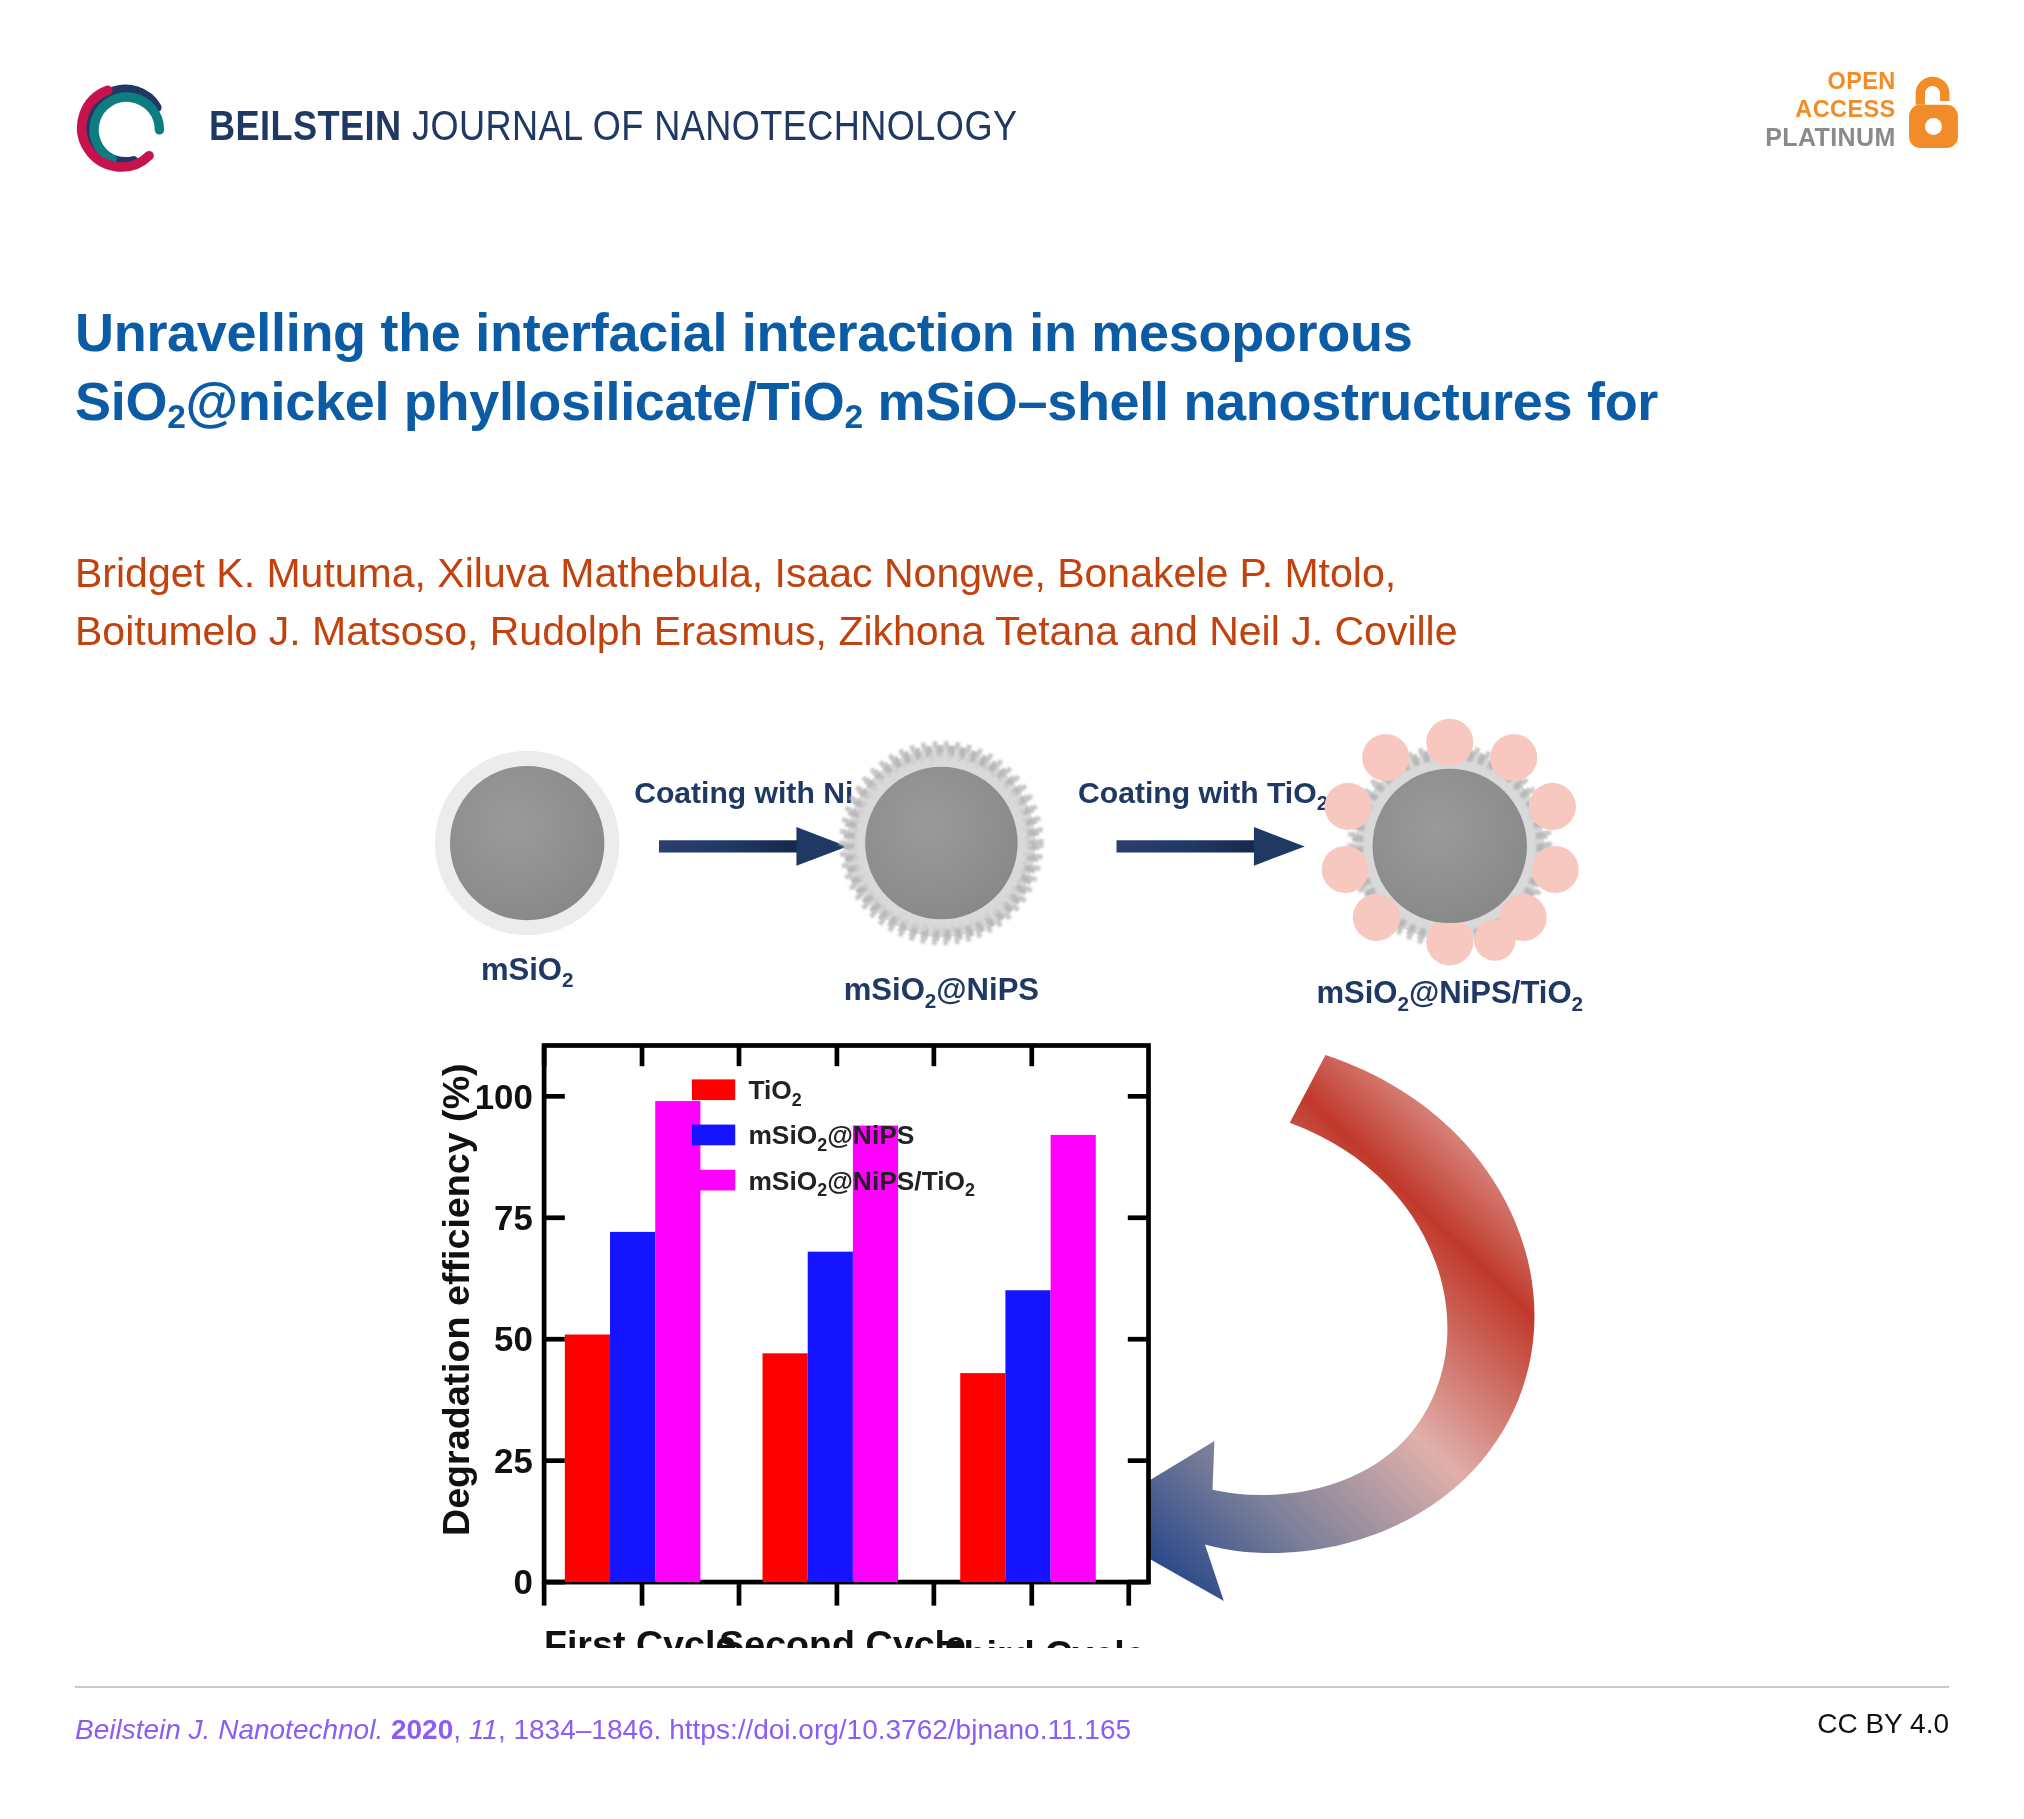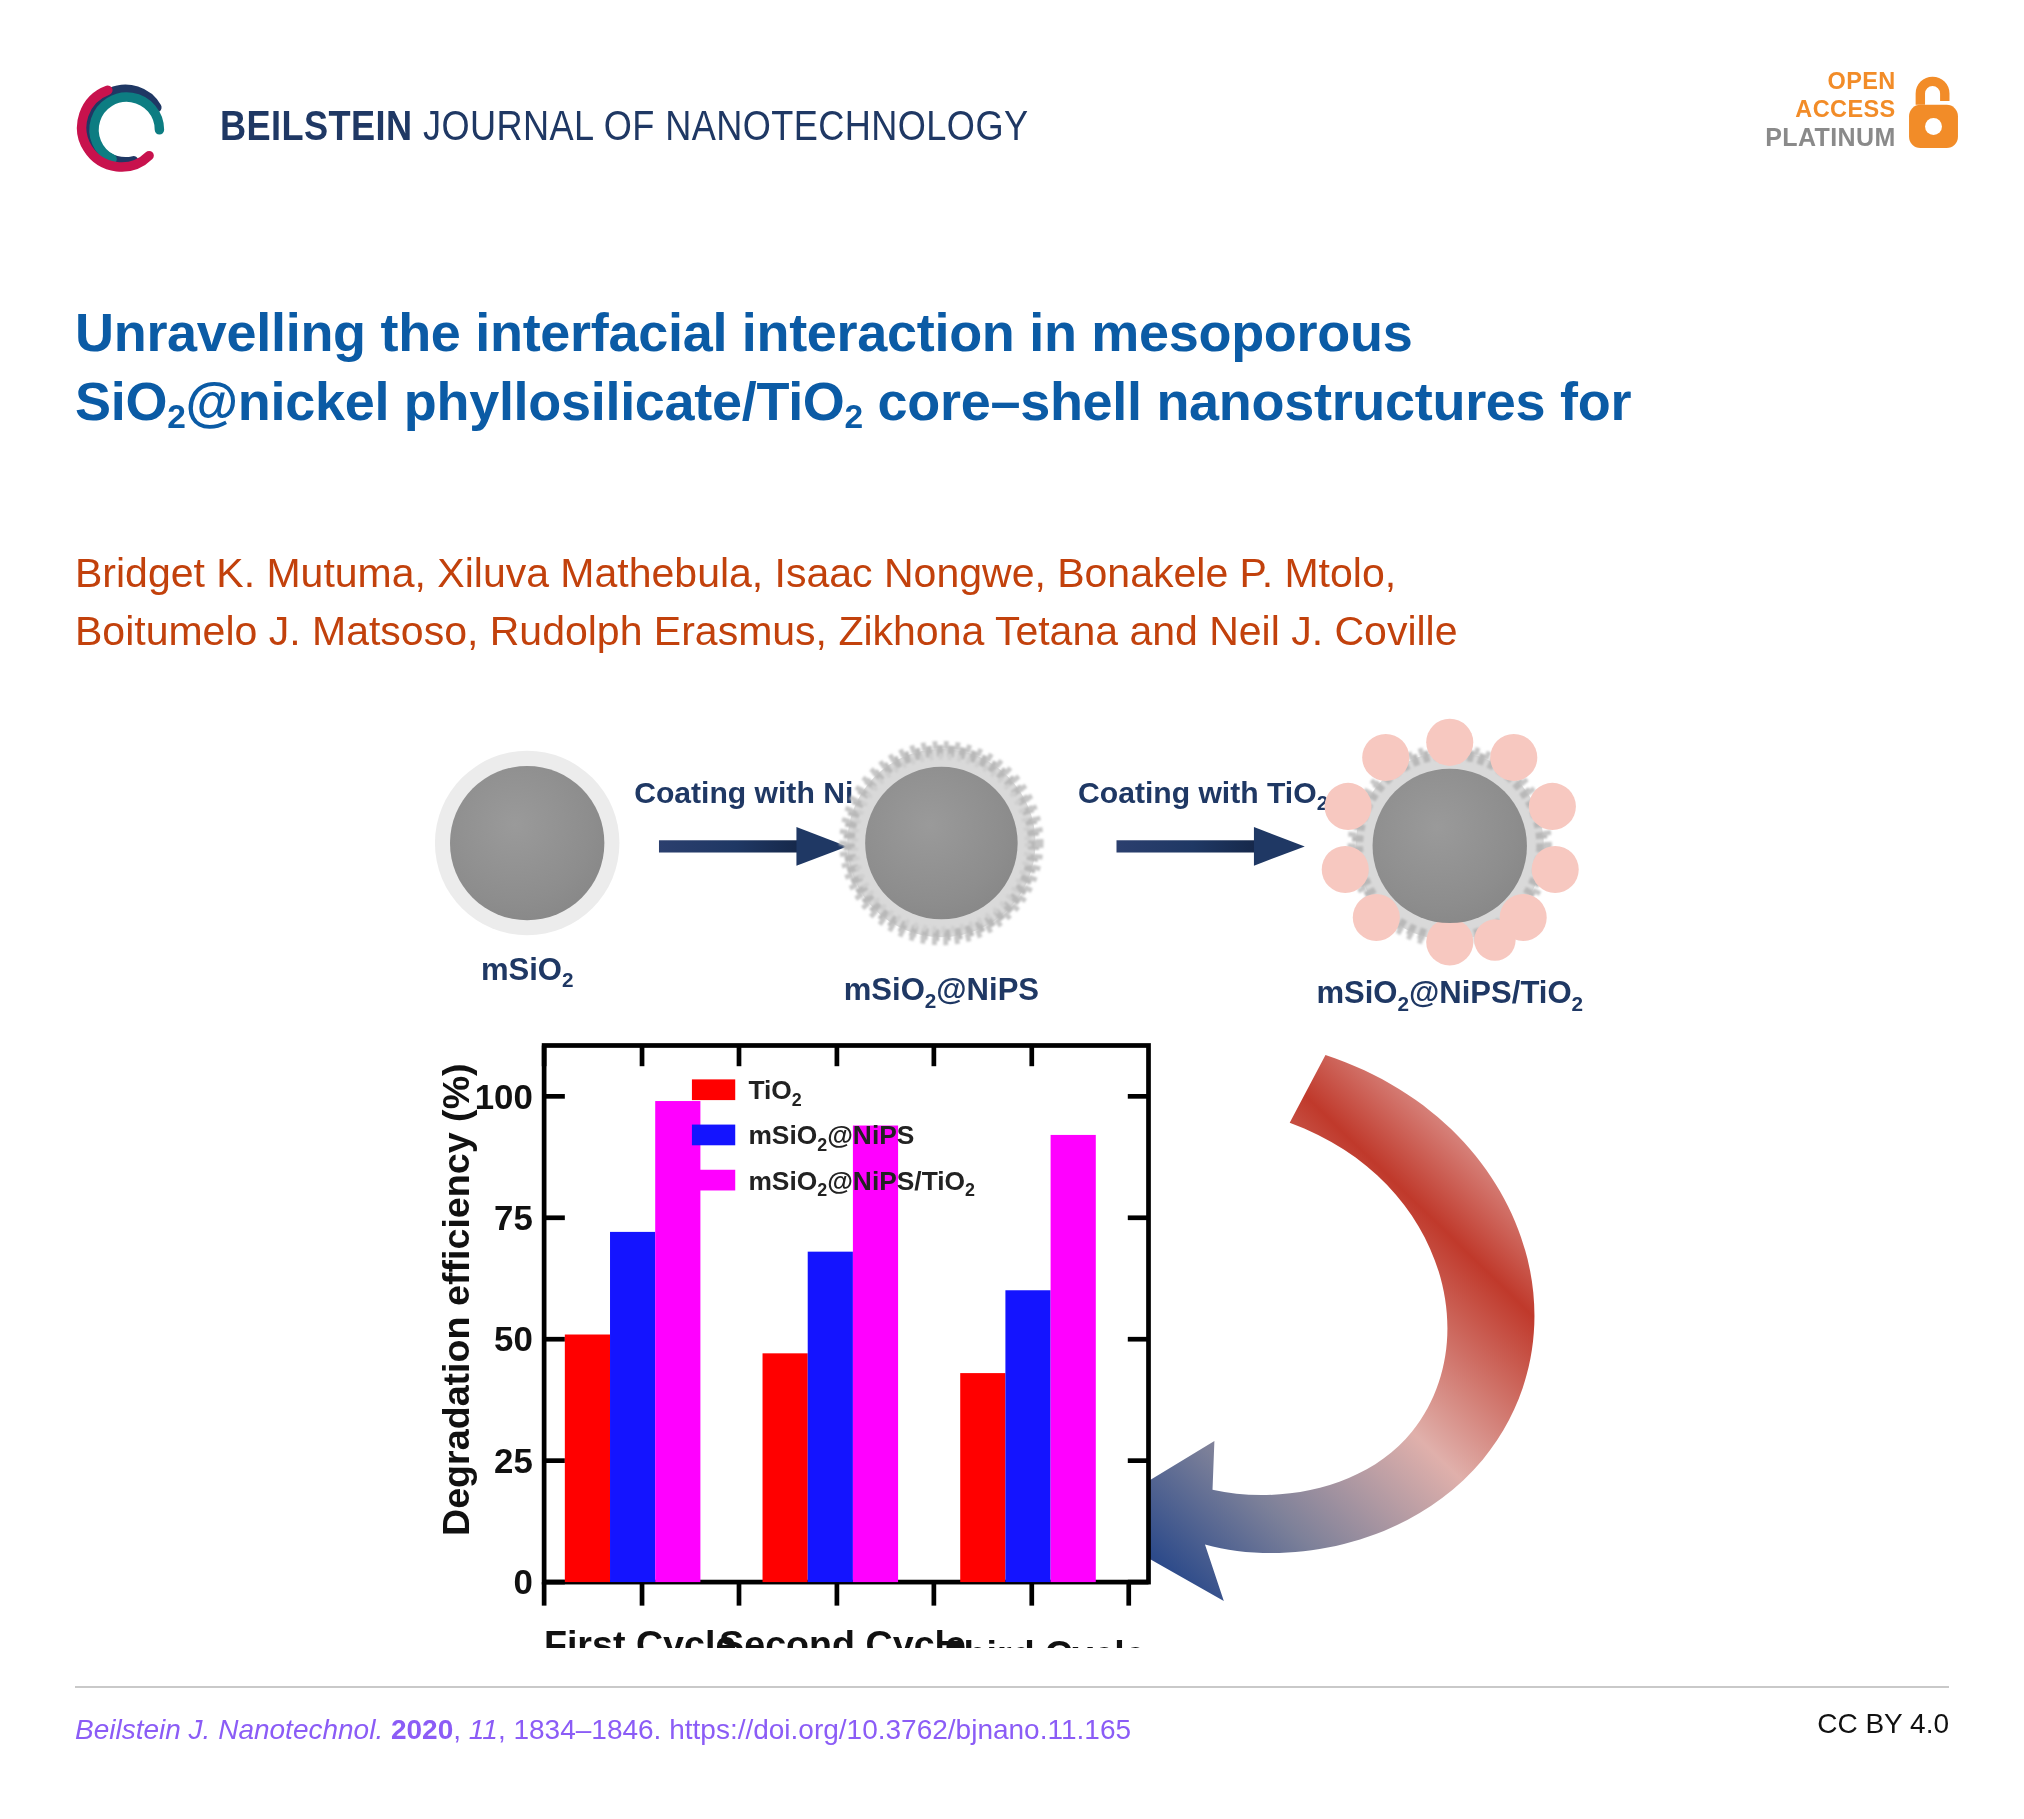--- a/index.html
+++ b/index.html
@@ -20,21 +20,21 @@
     position: absolute;
     left: 0; top: 0;
     width: 2024px;
     height: 188px;
   }
   .brand-group {
     position: absolute;
     left: 73px; top: 73px;
     display: flex;
     align-items: center;
-    gap: 43px;
+    gap: 32px;
   }
   .brand-logo { width: 104px; height: 105px; display:block; }
   .brand-wordmark {
     font-family: "Liberation Sans", sans-serif;
     font-size: 42px;
     letter-spacing: 0.5px;
     color: #1f3864;
     white-space: nowrap;
     transform: scaleX(0.86);
     transform-origin: left center;
@@ -157,21 +157,21 @@
         <rect x="2" y="36" width="52" height="46" rx="12" fill="#f28c28"></rect>
         <circle cx="28" cy="59" r="9" fill="#ffffff"></circle>
       </svg>
     </span>
   </div>
 
 </div>
 
 <h1 class="article-title">
   <span>Unravelling the interfacial interaction in mesoporous</span><br>
-  <span>SiO</span><sub>2</sub><span>@nickel phyllosilicate/TiO</span><sub>2</sub><span> core–shell nanostructures for</span><br>
+  <span>SiO</span><sub>2</sub><span>@nickel phyllosilicate/TiO</span><sub>2</sub><span> mSiO–shell nanostructures for</span><br>
 </h1>
 
 <div class="author-list">
   <div>Bridget K. Mutuma, Xiluva Mathebula, Isaac Nongwe, Bonakele P. Mtolo,</div>
   <div>Boitumelo J. Matsoso, Rudolph Erasmus, Zikhona Tetana and Neil J. Coville</div>
 </div>
 
 <div class="graphical-abstract">
 <svg class="ga-svg" viewBox="0 0 2150 990">
 

